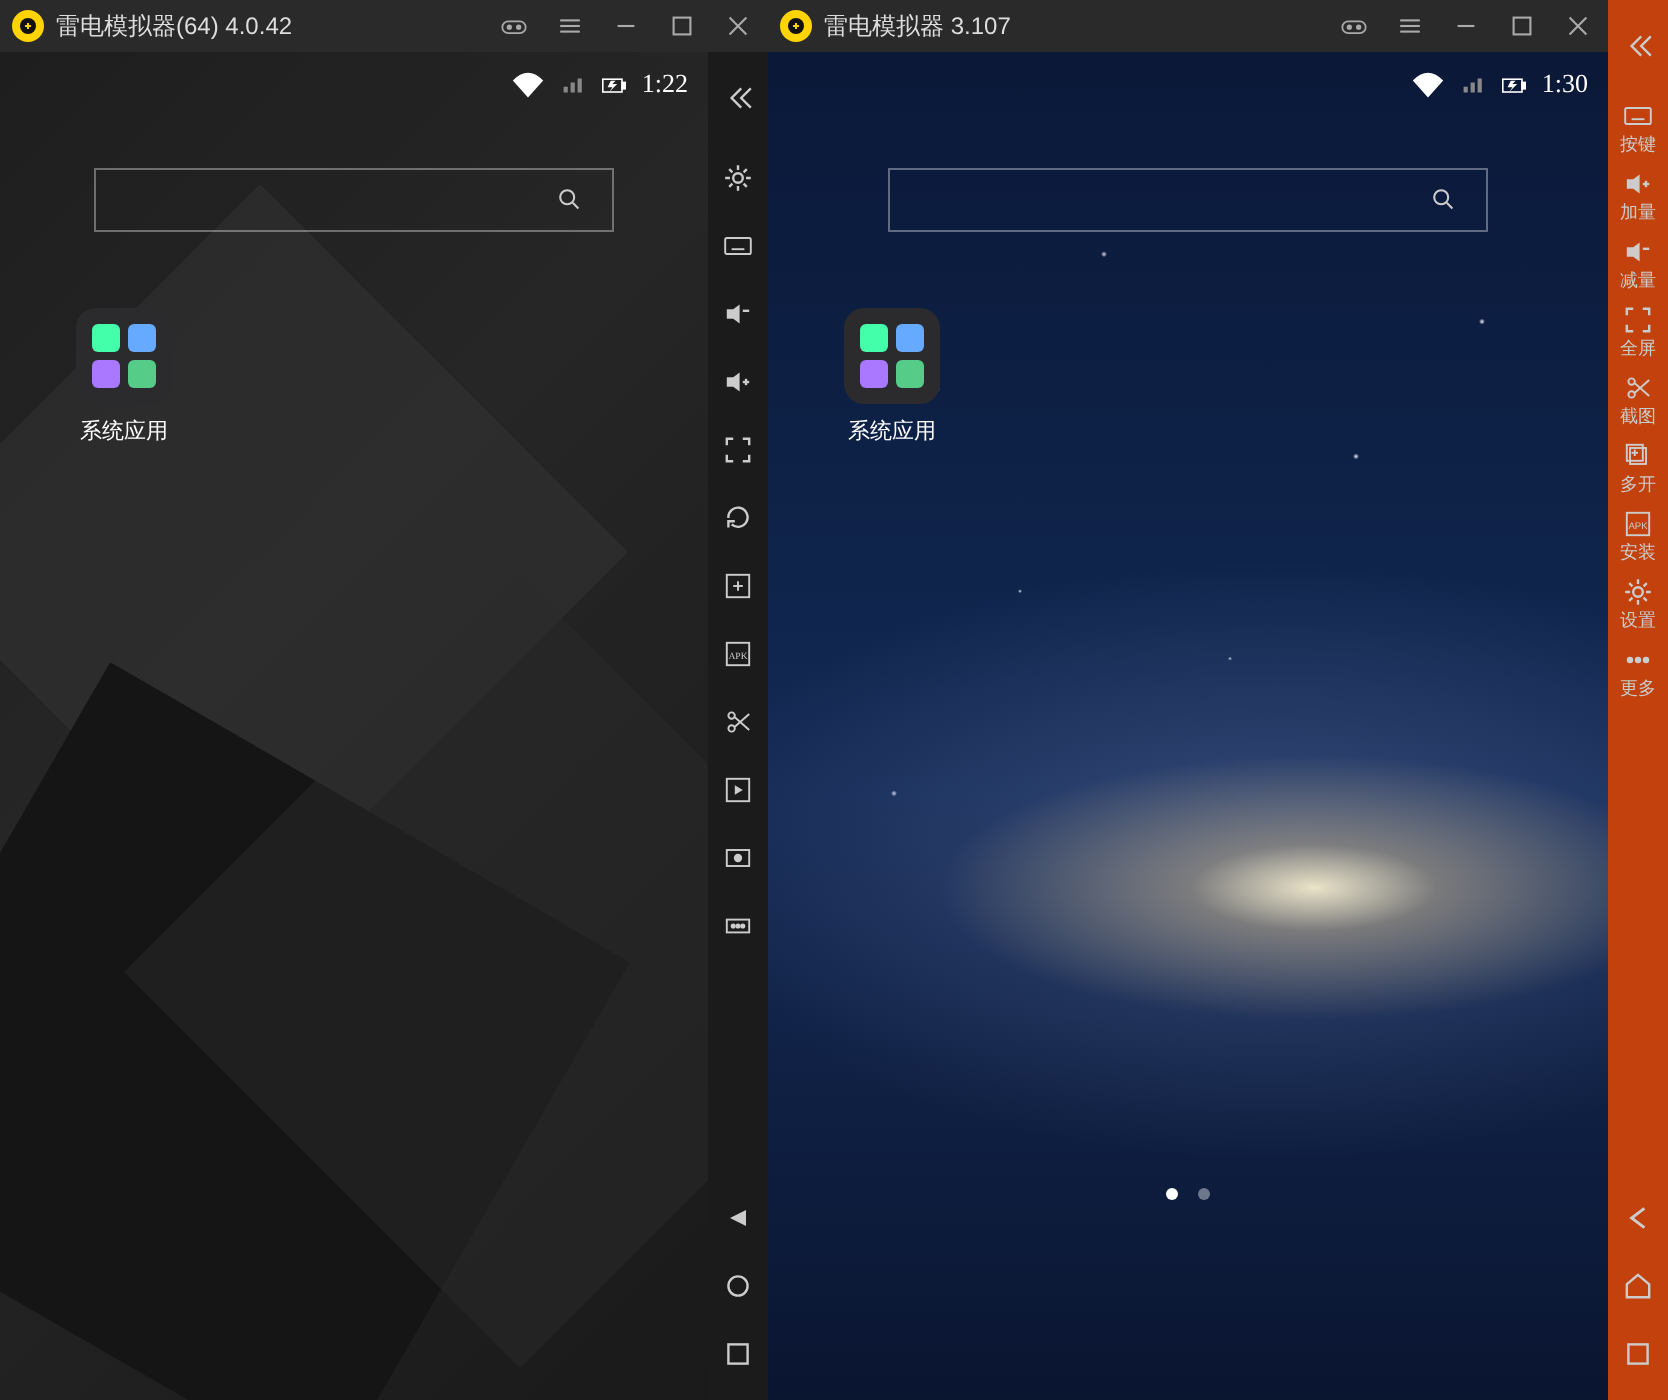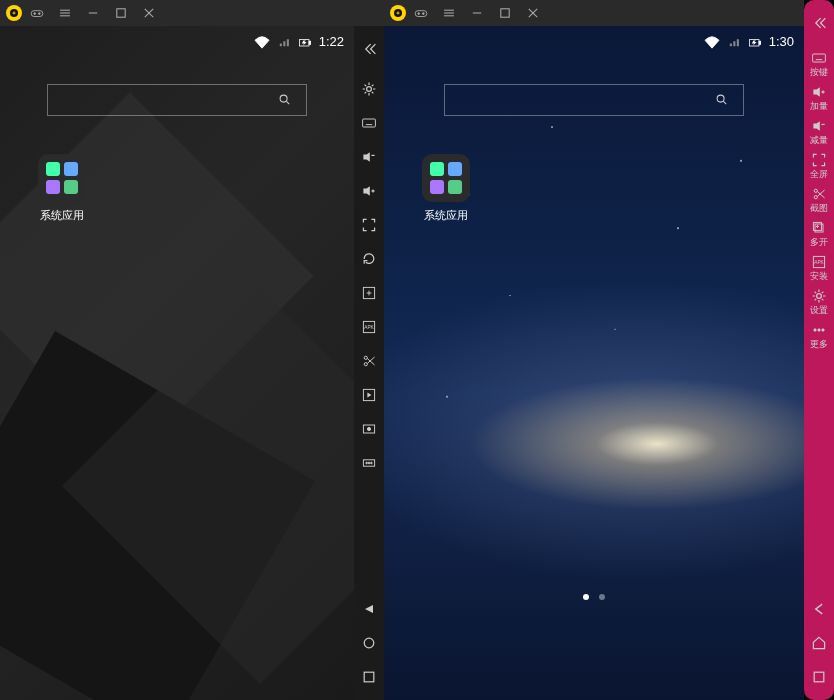--- a/index.html
+++ b/index.html
@@ -8,21 +8,21 @@
   .emu-left { width: 384px; }
   .emu-right-wrap { width: 450px; display: flex; }
   .emu-right { width: 420px; display: flex; flex-direction: column; }
   .titlebar { height: 26px; background: #2a2a2a; display: flex; align-items: center; padding: 0 6px; color: #ccc; font-size: 12px; }
   .logo { width: 16px; height: 16px; border-radius: 50%; background: #ffd400; display: flex; align-items: center; justify-content: center; margin-right: 6px; }
   .logo svg { width: 10px; height: 10px; }
   .title { flex: 1; color: #ddd; }
   .tb-icons { display: flex; gap: 10px; align-items: center; }
   .tb-btn { width: 18px; height: 18px; display: flex; align-items: center; justify-content: center; color: #aaa; cursor: pointer; }
   .tb-btn svg { width: 14px; height: 14px; stroke: #aaa; fill: none; }
-  .main-row { flex: 1; display: flex; background: #ef4444; }
+  .main-row { flex: 1; display: flex; background: #ef4444; font-family: Liberation Serif, serif; }
   .screen { flex: 1; position: relative; overflow: hidden; }
   
   .wall-geo { position: absolute; inset: 0; background:
     linear-gradient(135deg, #1e1e1e 0%, #262626 40%, #1a1a1a 100%); }
   .wall-geo::before, .wall-geo::after { content: ""; position: absolute; }
   .wall-geo::before { left: 0; top: 120px; width: 260px; height: 260px; background: #323232; transform: rotate(45deg); opacity: .6; }
   .wall-geo::after { left: 120px; top: 320px; width: 280px; height: 280px; background: #2a2a2a; transform: rotate(45deg); opacity: .5; }
   .tri1 { position: absolute; left:-40px; top:360px; width:300px; height:300px; background:#151515; transform: rotate(30deg); }
   
   .wall-galaxy { position: absolute; inset:0; background:
@@ -44,21 +44,21 @@
   .appicon-wrap { position:absolute; left:30px; top:128px; width:64px; text-align:center; }
   .appicon { width:48px; height:48px; margin: 0 auto 6px; border-radius:10px; background:#2b2b2e; display:grid; grid-template-columns:1fr 1fr; grid-template-rows:1fr 1fr; gap:4px; padding:8px; }
   .mini { border-radius:3px; }
   .mini.a{background:#4fa;} .mini.b{background:#6af;} .mini.c{background:#a7f;} .mini.d{background:#5c8;}
   .appicon-label{ color:#fff; font-size:11px;text-align:center; }
   .dots { position:absolute; bottom:100px; left:50%; transform:translateX(-50%); display:flex; gap:10px; }
   .dot { width:6px; height:6px; border-radius:50%; background:#fff; }
   .dot.off{ opacity:.4; }
   
   .sidebar { width:30px; background:#1b1b1b; display:flex; flex-direction:column; align-items:center; padding-top:6px; }
-  .sidebar.wide { width:30px; background:#be185d;border-radius:10px; }
+  .sidebar.wide { width:30px; background:#c2410c; }
   .sidebar .spacer { flex:1; }
   .sbtn { width:30px; height:34px; display:flex; flex-direction:column; align-items:center; justify-content:center; color:#bbb; font-size:9px; cursor:pointer; }
   .sbtn svg { width:16px; height:16px; stroke:#ccc; fill:none; }
   .sbtn .lbl { margin-top:2px; font-size:9px; color:#ccc; line-height:1; }
   .sbtn.gap { margin-bottom:6px; }
 </style>
 </head>
 <body>
 
 <svg width="0" height="0" style="position:absolute">
@@ -194,20 +194,21 @@
 </svg>
 
 <div class="emulator emu-left">
   <div class="titlebar">
     <div class="logo">
       <svg viewBox="0 0 20 20">
           <circle cx="10" cy="10" r="8" fill="#111"></circle>
           <path d="M7 10 L13 10 M10 7 L10 13" stroke="#ffd400" stroke-width="2"></path>
         </svg>
     </div>
+    <span class="title">雷电模拟器(64) 4.0.42</span>
     <div class="tb-icons">
       <span class="tb-btn">
           <svg viewBox="0 0 24 20" stroke-width="1.5">
             <use href="#i-gamepad"></use>
           </svg>
         </span>
       <span class="tb-btn">
           <svg viewBox="0 0 20 20" stroke-width="1.5">
             <use href="#i-menu"></use>
           </svg>
@@ -351,20 +352,21 @@
 
 <div class="emu-right-wrap">
 <div class="emulator emu-right">
   <div class="titlebar">
     <div class="logo">
       <svg viewBox="0 0 20 20">
             <circle cx="10" cy="10" r="8" fill="#111"></circle>
             <path d="M7 10 L13 10 M10 7 L10 13" stroke="#ffd400" stroke-width="2"></path>
           </svg>
     </div>
+    <span class="title">雷电模拟器 3.107</span>
     <div class="tb-icons">
       <span class="tb-btn">
             <svg viewBox="0 0 24 20" stroke-width="1.5">
               <use href="#i-gamepad"></use>
             </svg>
           </span>
       <span class="tb-btn">
             <svg viewBox="0 0 20 20" stroke-width="1.5">
               <use href="#i-menu"></use>
             </svg>

